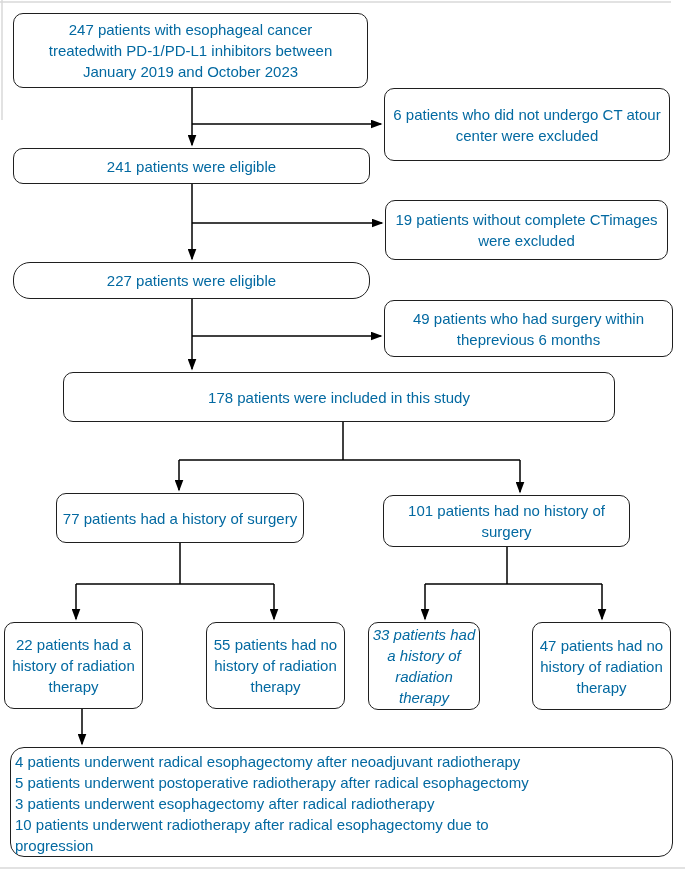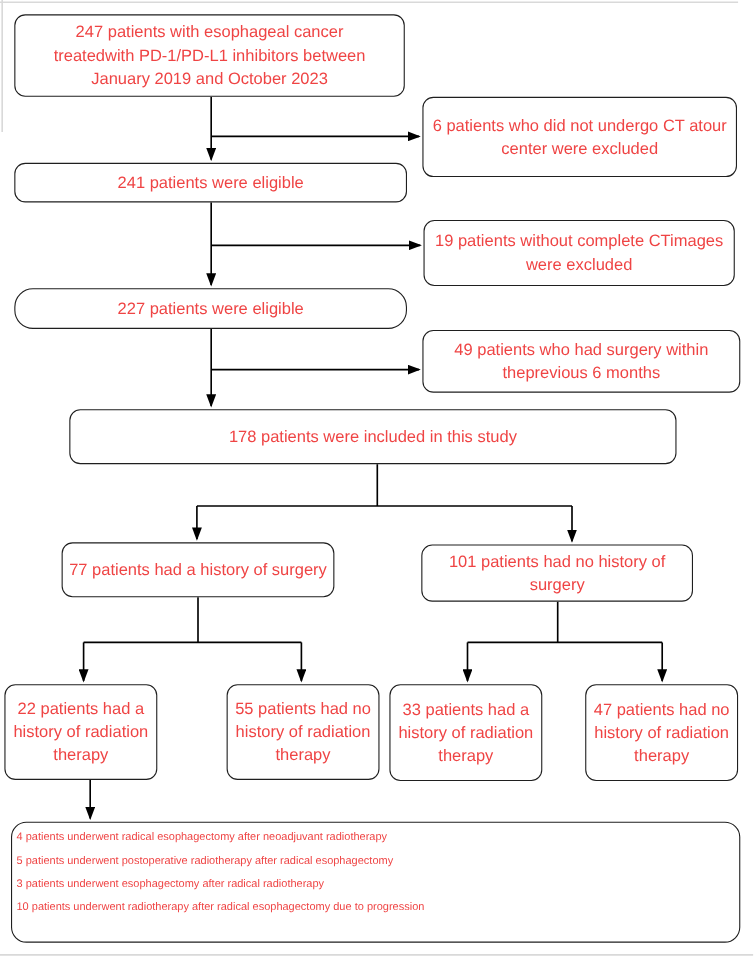--- a/index.html
+++ b/index.html
@@ -2,21 +2,21 @@
 <html><head>
 <meta charset="utf-8">
 <style>
   html, body { margin: 0; padding: 0; background: #ffffff; }
   #canvas {
     position: relative;
     width: 685px;
     height: 870px;
     background: #ffffff;
     font-family: "Liberation Sans", "DejaVu Sans", sans-serif;
-    color: #ef4444;
+    color: #0369a1;
     overflow: hidden;
   }
   #connectors {
     position: absolute;
     left: 0; top: 0;
     width: 685px; height: 870px;
   }
   .node {
     position: absolute;
     box-sizing: border-box;
@@ -38,32 +38,32 @@
   
   .n-excl-ct      { left: 384px; top: 88px;  width: 286px; height: 73px; padding: 0 8px; }
   .n-excl-images  { left: 385px; top: 200px; width: 283px; height: 60px; padding: 0 8px; }
   .n-excl-surgery { left: 384px; top: 300px; width: 289px; height: 57px; padding: 0 8px; }
   
   .n-77  { left: 56px;  top: 493px; width: 248px; height: 50px; padding: 0 4px; }
   .n-101 { left: 383px; top: 495px; width: 247px; height: 52px; padding: 0 4px; }
   
   .n-22 { left: 4px;  top: 622px; width: 139px; height: 87px; }
   .n-55 { left: 206px; top: 622px; width: 139px; height: 87px; }
-  .n-33 { left: 354px; top: 622px; width: 139px; height: 88px; }
+  .n-33 { left: 368px; top: 622px; width: 112px; height: 88px; font-style: italic; }
   .n-47 { left: 532px; top: 622px; width: 139px; height: 88px; }
   .leaf { padding: 0 1px; }
   
   .n-details {
     left: 10px; top: 747px; width: 663px; height: 110px;
     border-radius: 14px;
     display: block;
     text-align: left;
     padding: 3px 6px 3px 4px;
   }
-  .detail-line { font-size: 10px; line-height: 21px; }
+  .detail-line { font-size: 15px; line-height: 21px; }
   .detail-line.nowrap { white-space: nowrap; }
   .detail-line.wrap   { max-width: 540px; }
 </style>
 </head>
 <body>
 
 <div id="canvas">
 
   <svg id="connectors" viewBox="0 0 685 870" xmlns="http://www.w3.org/2000/svg">
     <defs>

